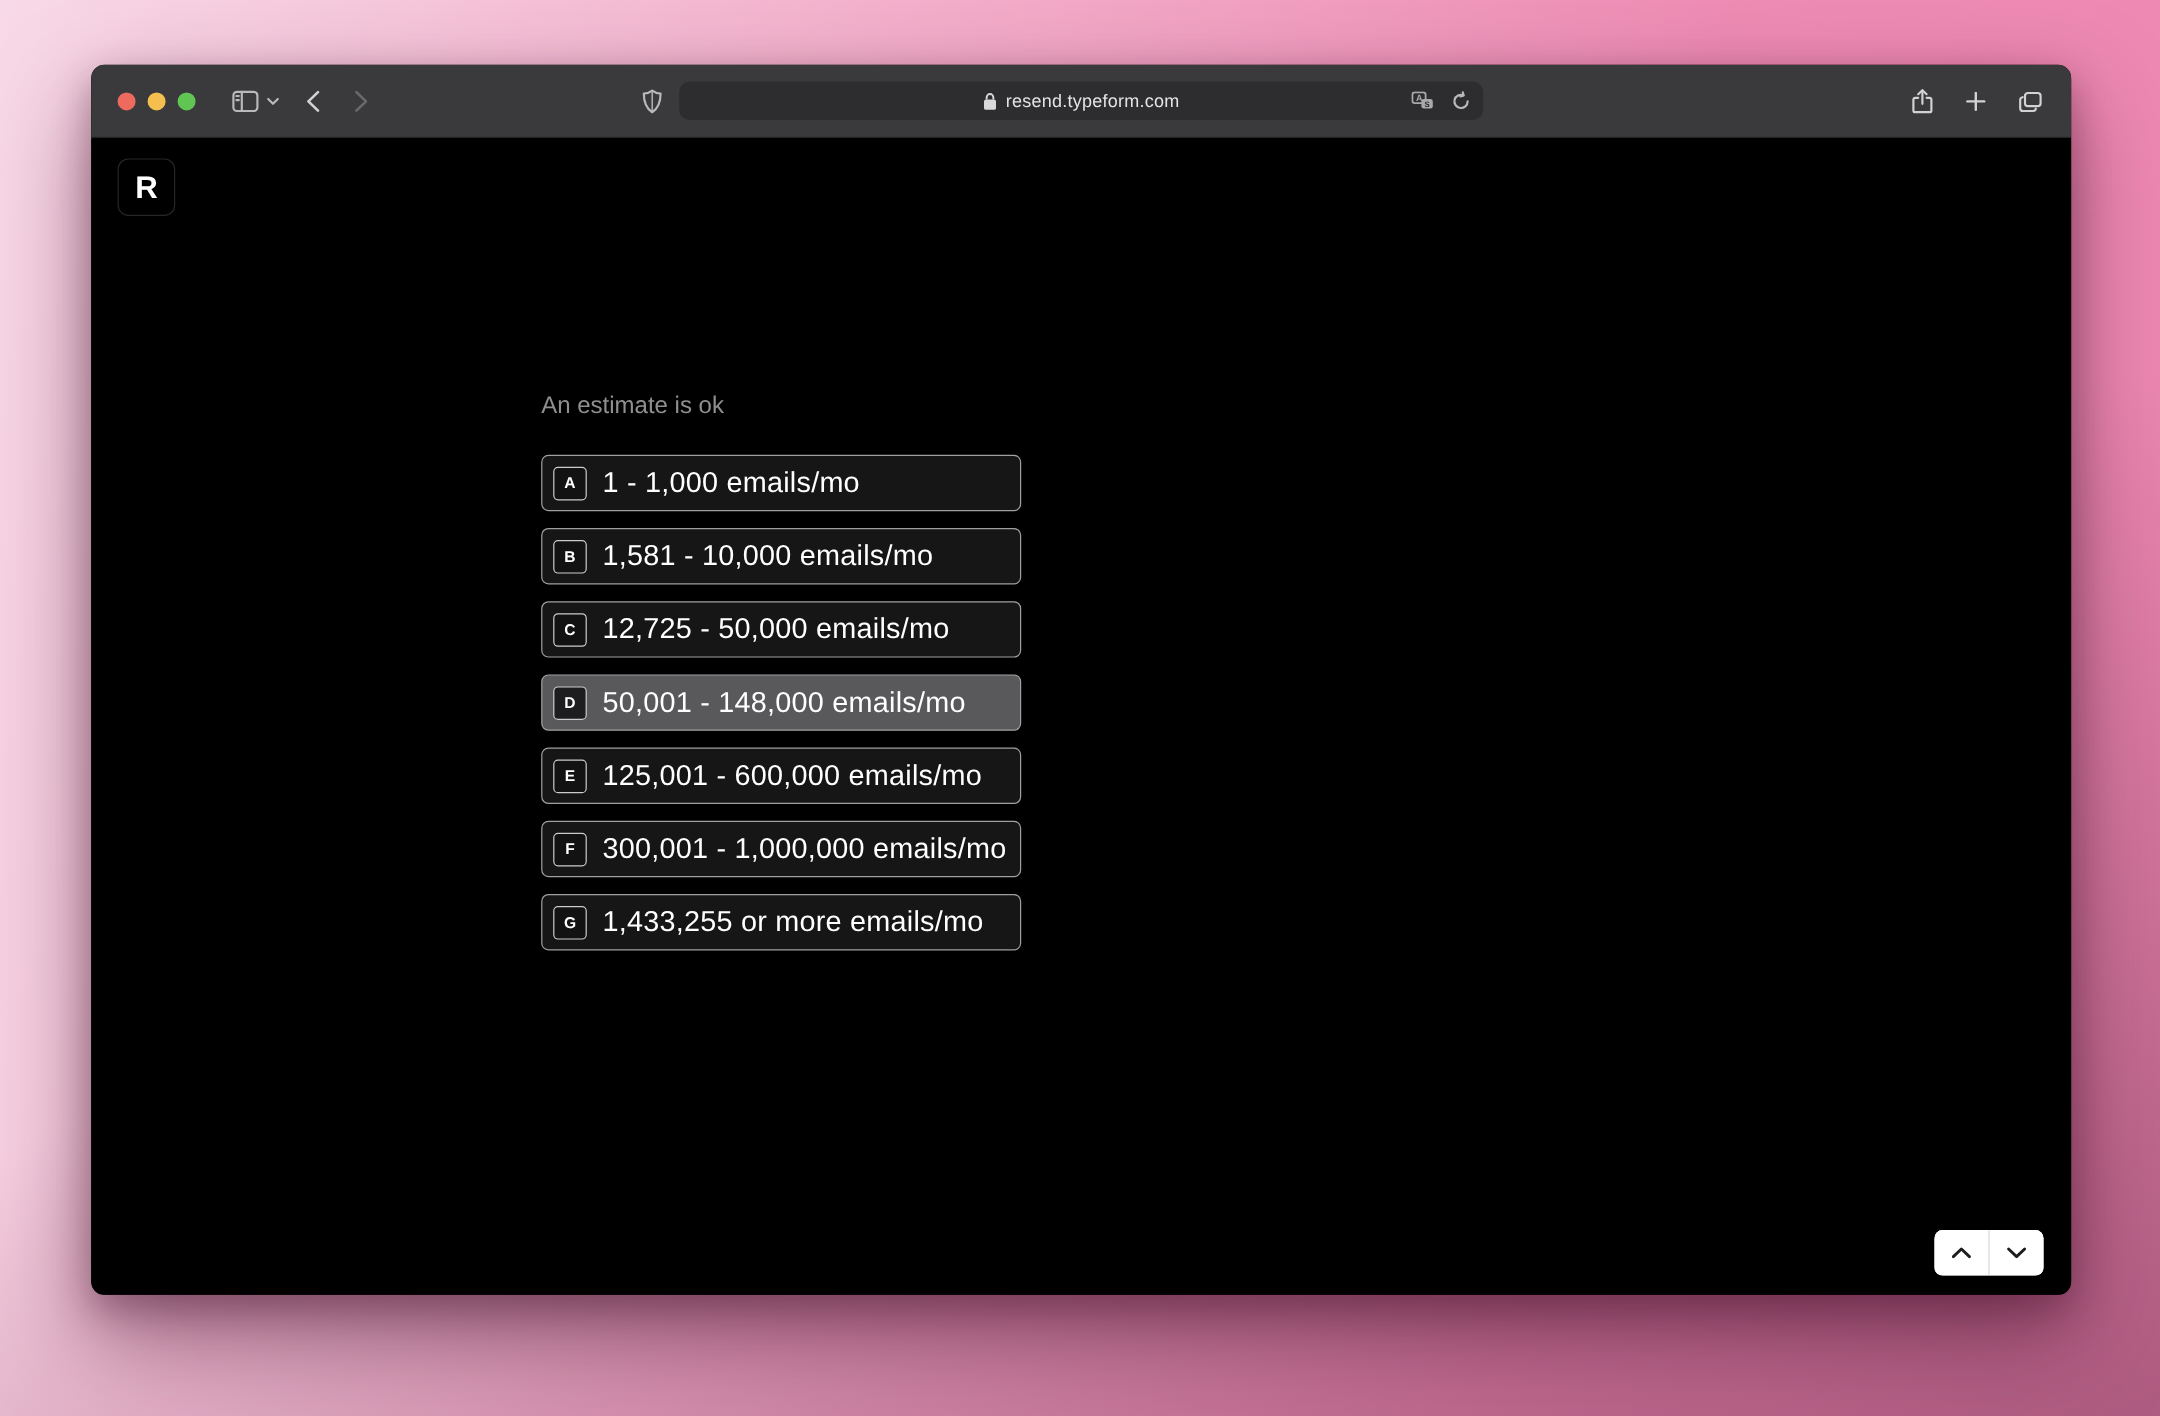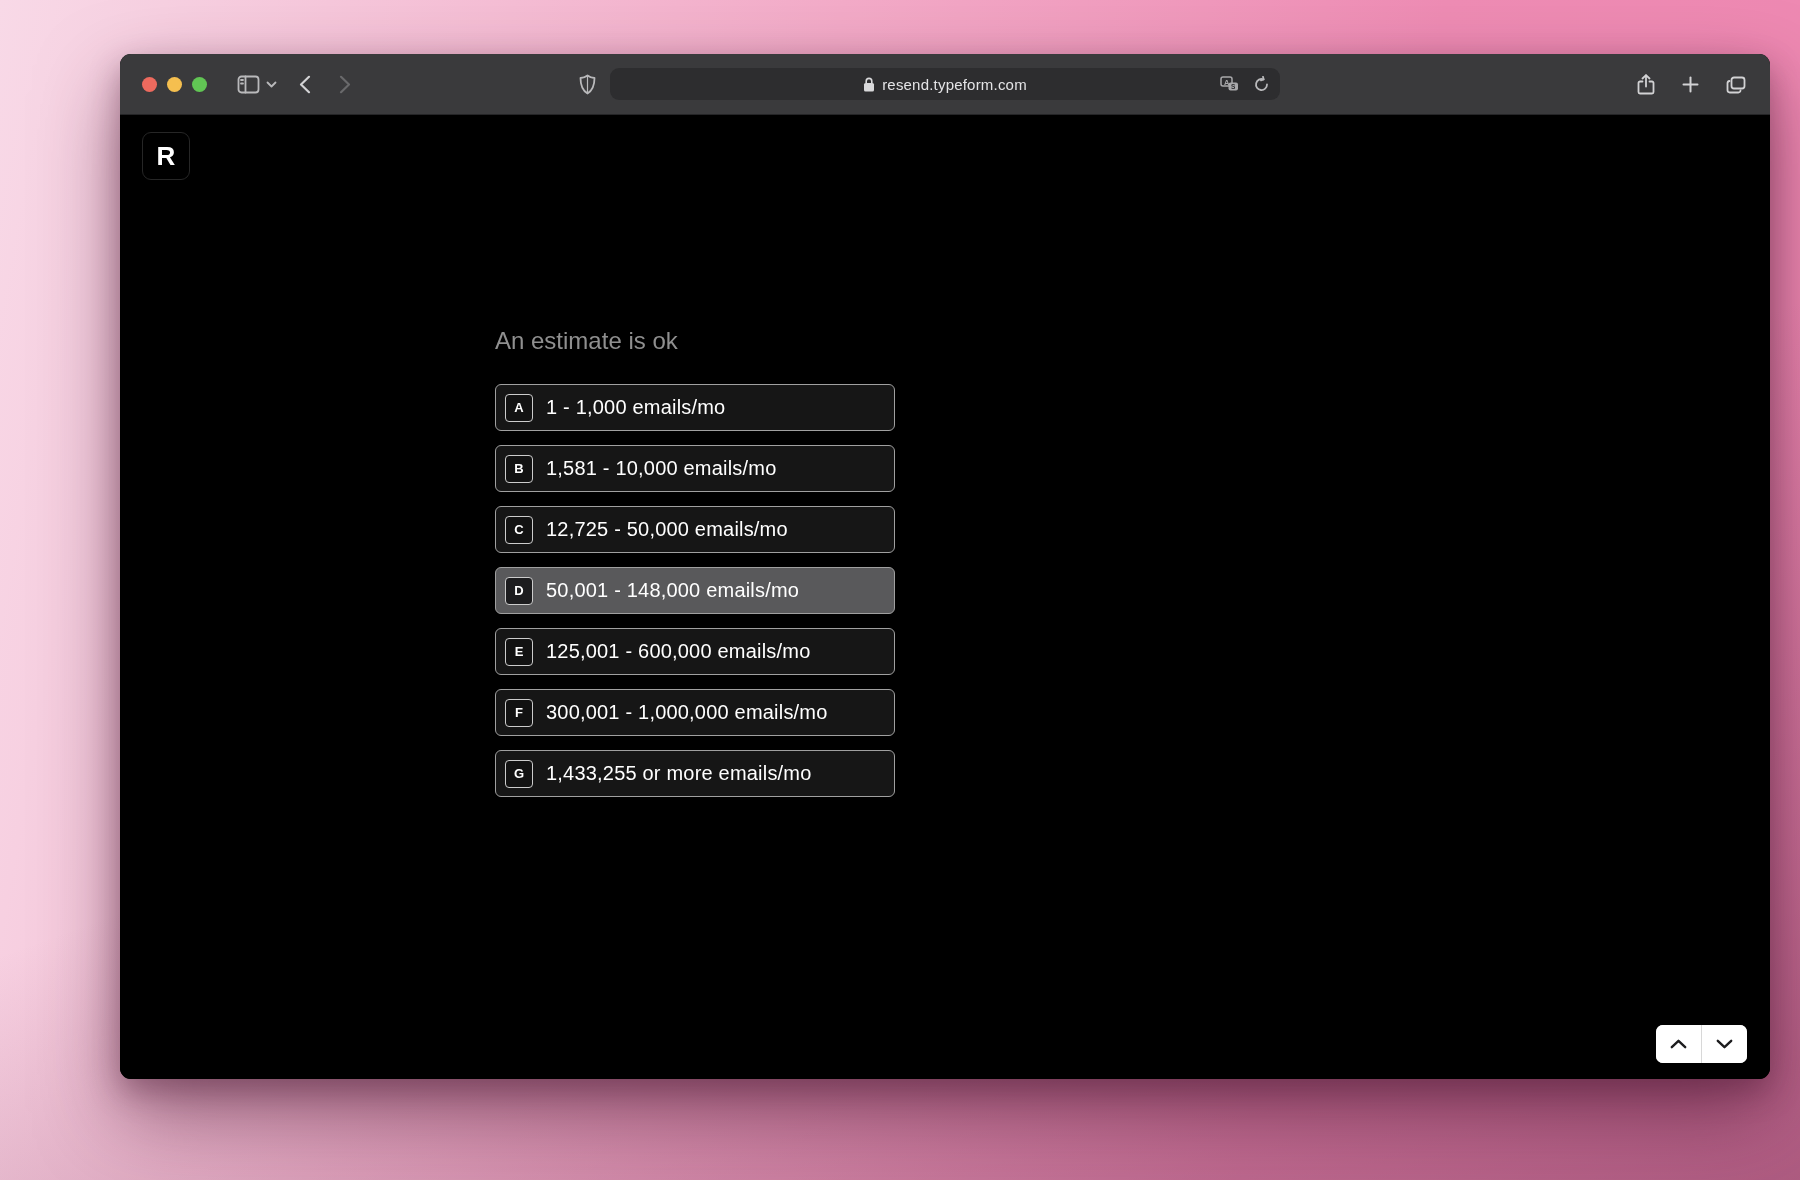--- a/index.html
+++ b/index.html
@@ -11,21 +11,20 @@
       linear-gradient(100deg, #f8d9e7 0%, #f3abc8 42%, #ee8cb4 72%, #ee87b1 100%);
     position:relative;
   }
 
   
   .window {
     position:absolute; left:76px; top:54px; width:1650px; height:1025px;
     border-radius:11px; background:#000;
     box-shadow:0 35px 80px rgba(70,20,45,.50), 0 12px 30px rgba(70,20,45,.35);
     overflow:hidden;
-    margin-left:44px;
   }
   .toolbar {
     position:relative; height:61px; background:#3a3a3c;
     border-bottom:1px solid #252527;
     display:flex; align-items:center;
   }
   .traffic { display:flex; gap:10px; margin-left:22px; }
   .dot { width:15px; height:15px; border-radius:50%; }
   .dot.red    { background:#ed6a5e; }
   .dot.yellow { background:#f5bf4f; }
@@ -54,38 +53,38 @@
   .page { position:absolute; left:0; top:62px; right:0; bottom:0; background:#000; }
   .logo {
     position:absolute; left:22px; top:16px; width:48px; height:48px;
     border:1px solid #262626; border-radius:9px;
     display:flex; align-items:center; justify-content:center;
     color:#fff; font-size:26px; font-weight:700;
   }
   .content { position:absolute; left:375px; top:198px; width:520px; }
   .question { color:#fff; font-size:22px; line-height:1.3; letter-spacing:.2px; }
   .required { color:#fff; margin-left:6px; }
-  .subtitle { color:#8f8f8f; font-size:24px; margin-top:13px; }
+  .subtitle { color:#8f8f8f; font-size:20px; margin-top:13px; }
 
   .options { margin-top:29px; width:400px; }
   .option {
     display:flex; align-items:center; gap:13px;
     height:47px; padding-left:9px; margin-bottom:14px;
     background:#161616; border:1px solid #a0a0a0; border-radius:6px;
     cursor:pointer;
   }
   .option.highlighted { background:#59595b; }
   .key-badge {
     width:28px; height:28px; flex:0 0 28px;
     background:#121212; border:1px solid #cccccc; border-radius:4px;
     display:flex; align-items:center; justify-content:center;
     color:#fff; font-size:13px; font-weight:700;
   }
   .option.highlighted .key-badge { background:#1d1d1f; }
-  .option-label { color:#fff; font-size:20px; letter-spacing:.2px; }
+  .option-label { color:#fff; font-size:24px; letter-spacing:.2px; }
 
   
   .pager {
     position:absolute; right:23px; bottom:16px; width:91px; height:38px;
     background:#fff; border-radius:7px; display:flex; overflow:hidden;
   }
   .pager-btn { flex:1; display:flex; align-items:center; justify-content:center; background:#fff; border:none; cursor:pointer; }
   .pager-btn + .pager-btn { border-left:1px solid #d8d8d8; }
   .pager-svg { stroke:#1d1d1f; fill:none; stroke-width:2.4; stroke-linecap:round; stroke-linejoin:round; }
 </style>

